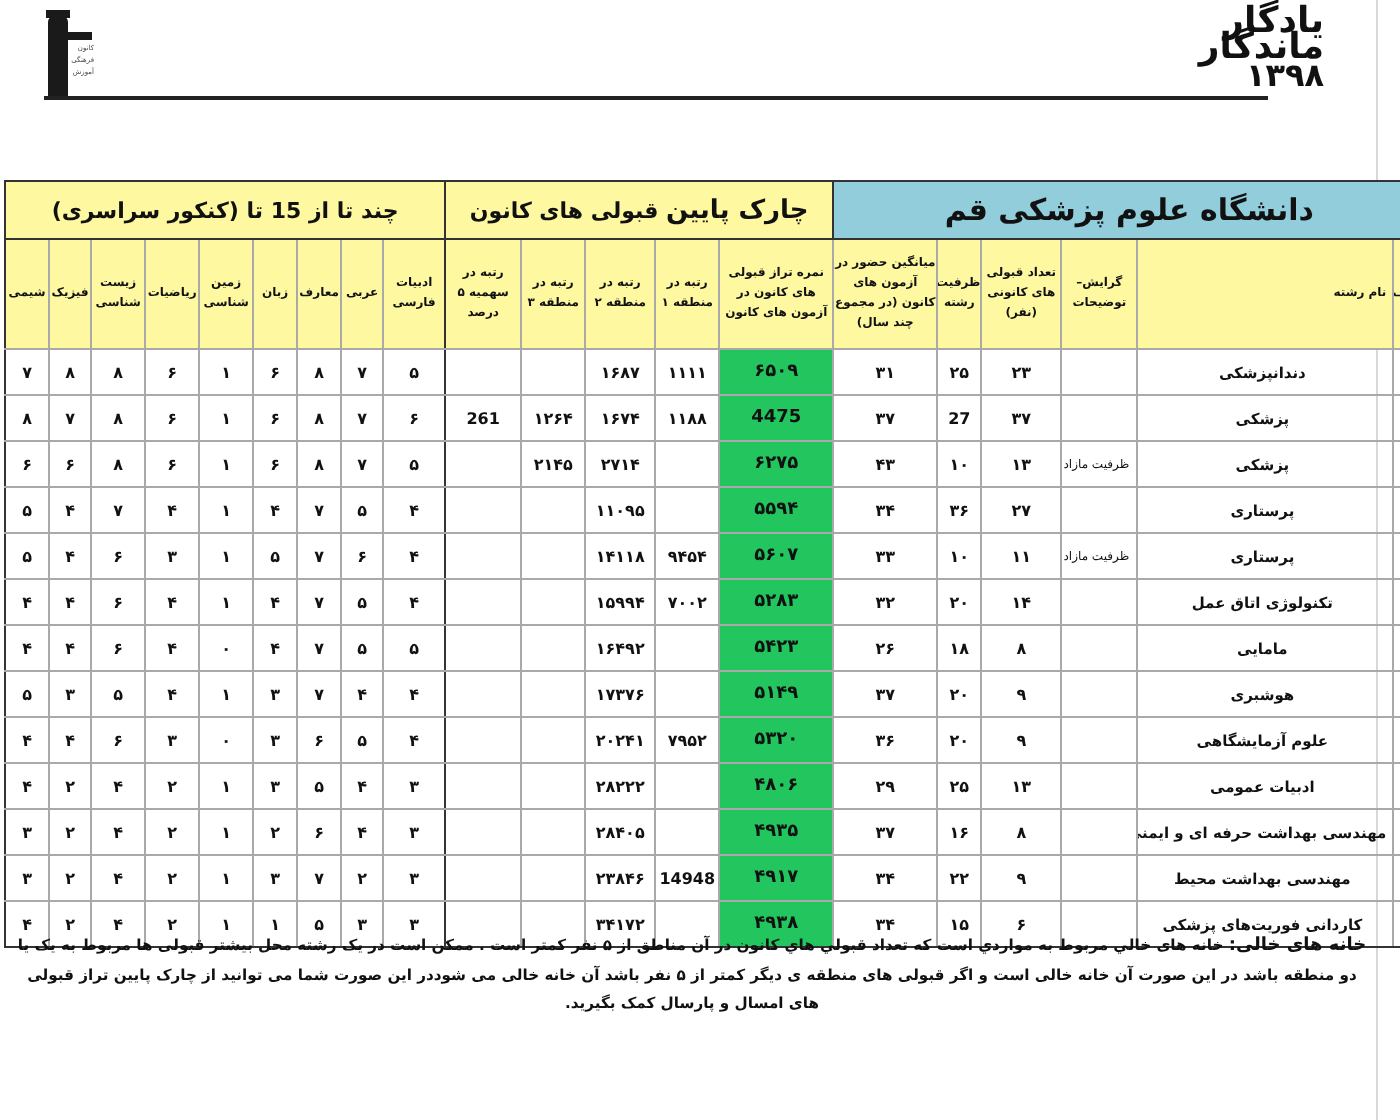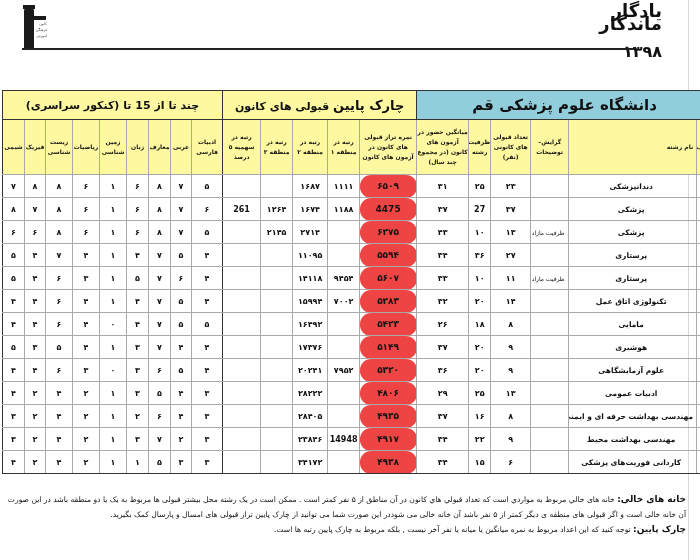--- a/index.html
+++ b/index.html
@@ -6,21 +6,21 @@
   body { width: 700px; height: 560px; overflow: hidden; position: relative;
          font-family: "DejaVu Sans", sans-serif; color: #111; }
   .page-edge { position: absolute; left: 688px; top: 0; width: 1px; height: 560px; background: #d8d8d8; }
 
   
   .header { position: absolute; left: 22px; top: 4px; width: 640px; height: 46px; }
   .header-rule { position: absolute; left: 0; right: 28px; top: 44px; height: 2px; background: #222; }
   .brand { position: absolute; right: 0; top: 0; width: 34px; text-align: right;
            font-weight: bold; line-height: 13px; direction: rtl; }
   .brand .l1, .brand .l2 { font-size: 18px; display: block; }
-  .brand .l3 { font-size: 16px; display: block; margin-top: 15px; padding-left: 19px; }
+  .brand .l3 { font-size: 16px; display: block; margin-top: 1px; padding-left: 19px; }
   .notice { position: absolute; right: 38px; top: 25px; direction: rtl; text-align: right; }
   .notice .main { font-size: 8px; font-weight: bold; display: block; white-space: nowrap; }
   .notice .sub { font-size: 5px; display: block; margin-top: 1px; white-space: nowrap; }
   .logo { position: absolute; left: 0; top: 0; width: 26px; height: 46px; }
   .logo-fig { position: absolute; left: 2px; top: 4px; width: 10px; height: 40px; background: #1a1a1a; border-radius: 3px 3px 0 0; }
   .logo-cap { position: absolute; left: 1px; top: 1px; width: 12px; height: 4px; background: #1a1a1a; }
   .logo-arm { position: absolute; left: 10px; top: 12px; width: 14px; height: 4px; background: #1a1a1a; }
   .logo-text { position: absolute; left: 13px; top: 17px; width: 12px; font-size: 3.5px; line-height: 6px; color: #444; direction: rtl; text-align: right; }
 
   
@@ -29,31 +29,31 @@
   table.main td, table.main th { border: 1px solid #a9a9a9; text-align: center; vertical-align: middle;
                padding: 0; overflow: hidden; }
   .band-blue { background: #92cddc; font-size: 15px; font-weight: bold; height: 28px; border: 1.5px solid #333 !important; }
   .band-yellow { background: #fef9a0; font-size: 11px; font-weight: bold; height: 28px; border: 1.5px solid #333 !important; }
   .band-yellow .big { font-size: 13px; }
   .colhead th { background: #fef9a0; font-size: 6px; font-weight: bold; line-height: 10px; height: 54px; border-bottom: 1.5px solid #333; }
   .colhead th.name { text-align: right; padding-right: 3px; }
   tbody td { height: 22px; font-size: 8px; font-weight: bold; }
   td.name { text-align: right; padding-right: 3px !important; font-weight: bold; font-size: 7.5px; white-space: nowrap; }
   td.note { font-size: 6px; font-weight: normal; text-align: right; padding-right: 3px !important; }
-  td.score { background: #ef4444; font-size: 9px; border-radius: 11px; }
+  td.score { background: #22c55e; font-size: 9px; }
   td.sep-r { border-right: 1.5px solid #333 !important; }
   th.sep-r { border-right: 1.5px solid #333 !important; }
   td.sep-l, th.sep-l { border-left: 1.5px solid #333 !important; }
   table.main tr:last-child td { border-bottom: 1.5px solid #333; }
   .outer-r { border-right: 1.5px solid #333 !important; }
   .outer-l { border-left: 1.5px solid #333 !important; }
 
   
-  .notes { position: absolute; left: 6px; top: 492px; width: 680px; direction: rtl; text-align: right;
-           font-size: 7.6px; line-height: 14.5px; }
+  .notes { position: absolute; left: 6px; top: 466px; width: 680px; direction: rtl; text-align: center;
+           font-size: 7.6px; line-height: 14.5px; font-weight: bold; }
   .notes b { font-size: 9px; }
 </style>
 </head>
 <body>
 
 <div class="page-edge"></div>
 
 <div class="header">
   <div class="logo">
     <div class="logo-fig"></div>
@@ -415,16 +415,13 @@
     <td>۲</td>
     <td class="outer-l">۴</td>
   </tr>
     </tbody>
 </table>
 
 <div class="notes">
   <div>
     <b>خانه های خالی:</b><span> خانه های خالي مربوط به مواردي است كه تعداد قبولي هاي كانون در آن مناطق از ۵ نفر كمتر است . ممکن است در یک رشته محل بیشتر قبولی ها مربوط به یک یا دو منطقه باشد در این صورت آن خانه خالی است و اگر قبولی های منطقه ی دیگر کمتر از ۵ نفر باشد آن خانه خالی می شوددر این صورت شما می توانید از چارک پایین تراز قبولی های امسال و پارسال کمک بگیرید.</span>
   </div>
-  <div>
-    <b>چارک پایین:</b><span> توجه کنید که این اعداد مربوط به نمره میانگین یا میانه یا نفر آخر نیست , بلکه مربوط به چارک پایین رتبه ها است.</span>
-  </div>
 </div>
 
 </body></html>

